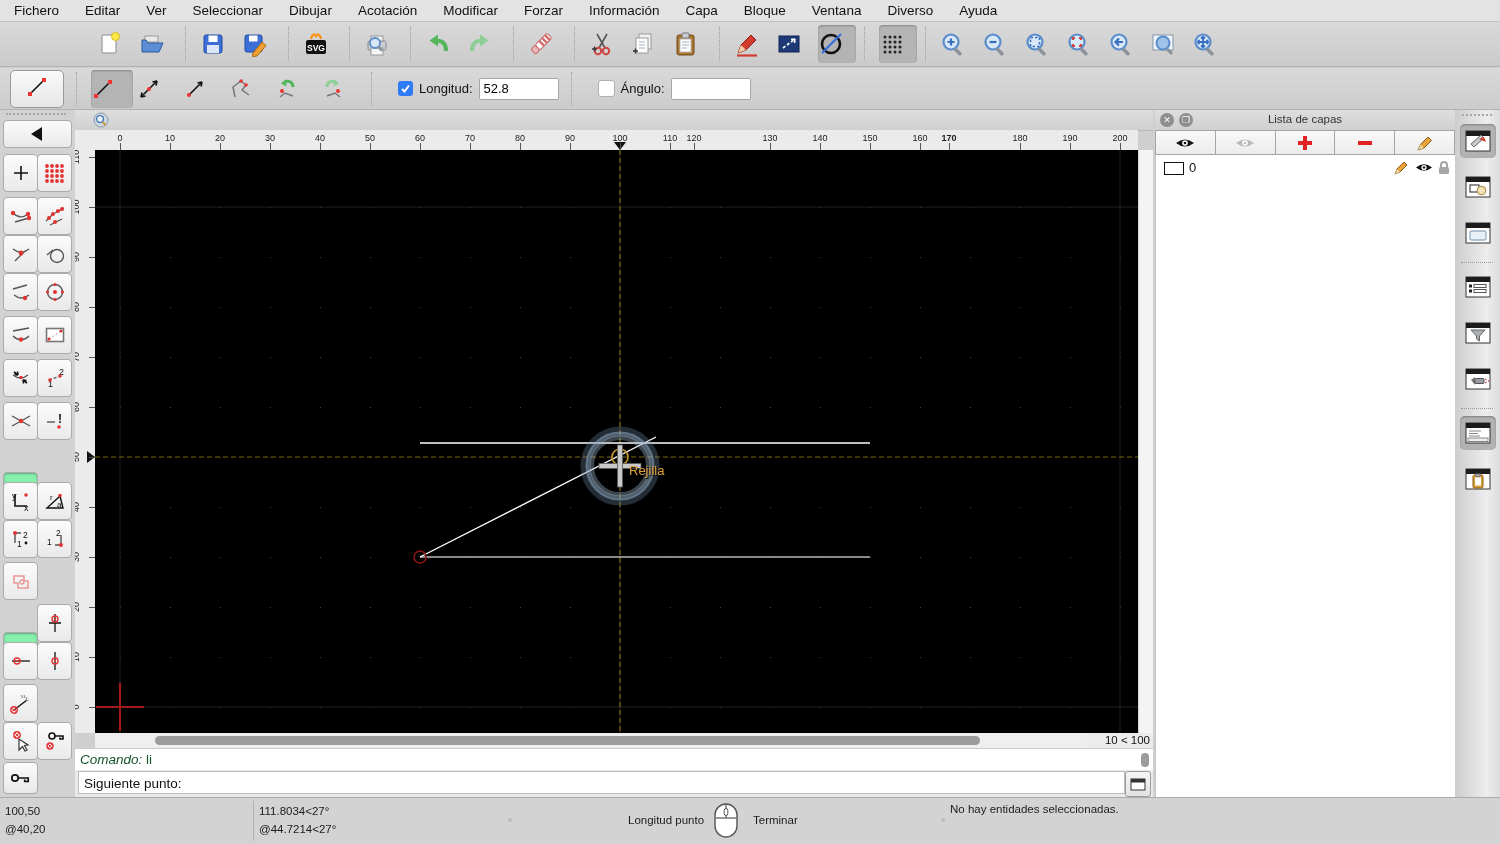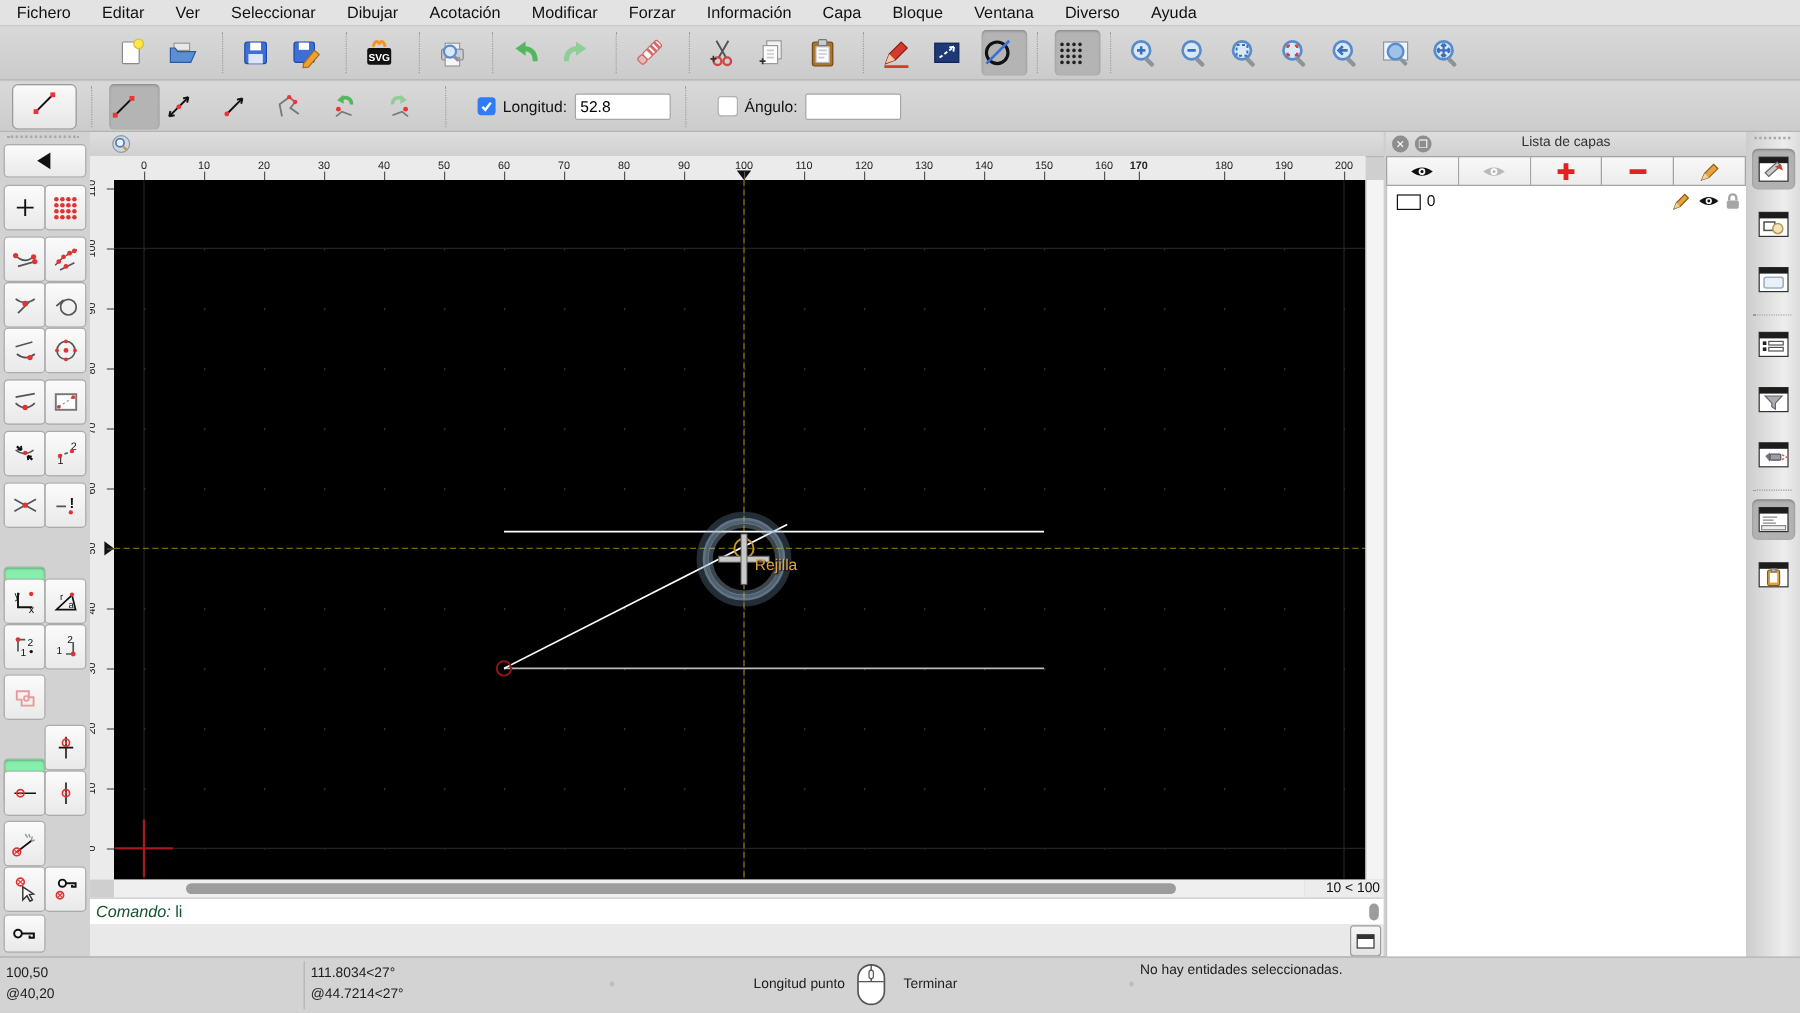--- a/index.html
+++ b/index.html
@@ -639,21 +639,21 @@
     </div>
     <div class="tickx" style="left: 475px;">
       <span>90</span>
     </div>
     <div class="tickx" style="left: 525px;">
       <span>100</span>
     </div>
     <div class="tickx" style="left: 575px;">
       <span>110</span>
     </div>
-    <div class="tickx" style="left: 625px;">
+    <div class="tickx" style="left: 599px;">
       <span>120</span>
     </div>
     <div class="tickx" style="left: 675px;">
       <span>130</span>
     </div>
     <div class="tickx" style="left: 725px;">
       <span>140</span>
     </div>
     <div class="tickx" style="left: 775px;">
       <span>150</span>
@@ -743,20 +743,21 @@
 <div id="hscroll" class="abs">
     <div id="hthumb"></div>
   </div>
 <div id="gridinfo" class="abs">10 &lt; 100</div>
 
 <div id="cmd-history" class="abs">
   <div class="line"><i>Comando:</i> <span>li</span></div>
   <div id="cmd-vthumb"></div>
 </div>
 <div id="cmd-input-row" class="abs">
+  <div id="cmd-input"><span>Siguiente punto:</span></div>
   <div id="cmd-winbtn">
     <svg width="16" height="13" viewBox="0 0 16 13">
         <rect x="1" y="1" width="14" height="11" fill="#fff" stroke="#333"></rect>
         <rect x="1" y="1" width="14" height="3.5" fill="#333"></rect>
       </svg>
   </div>
 </div>
 
 <div id="statusbar" class="abs">
   <span class="sb" style="left:5px;top:7px;">100,50</span>

